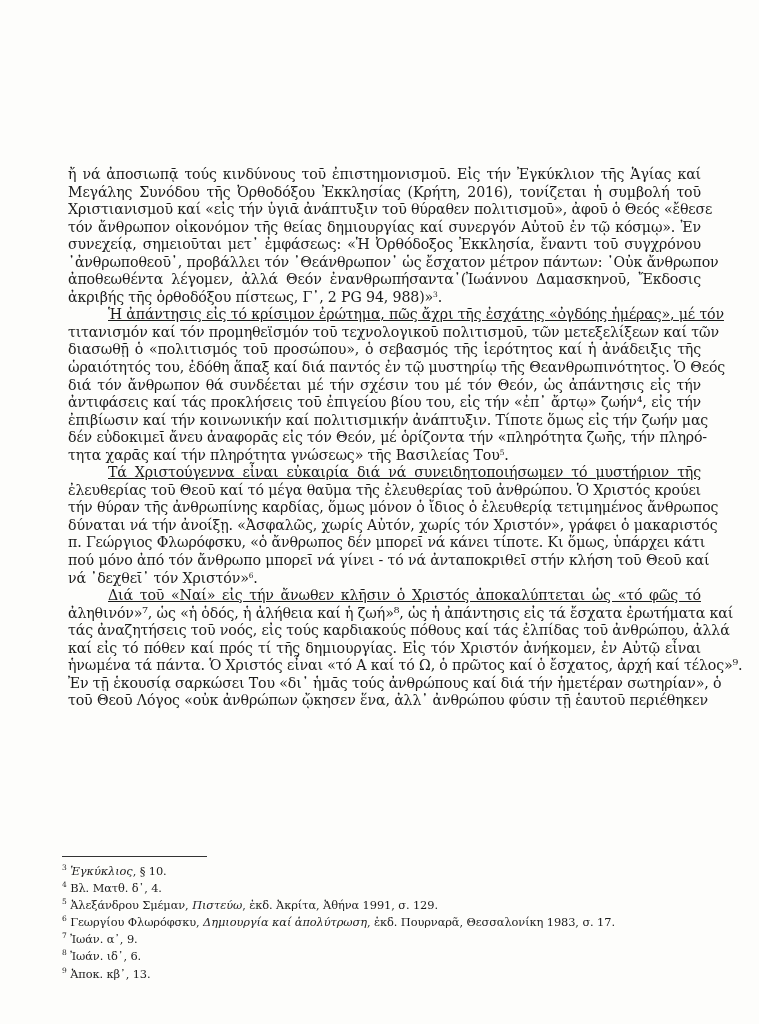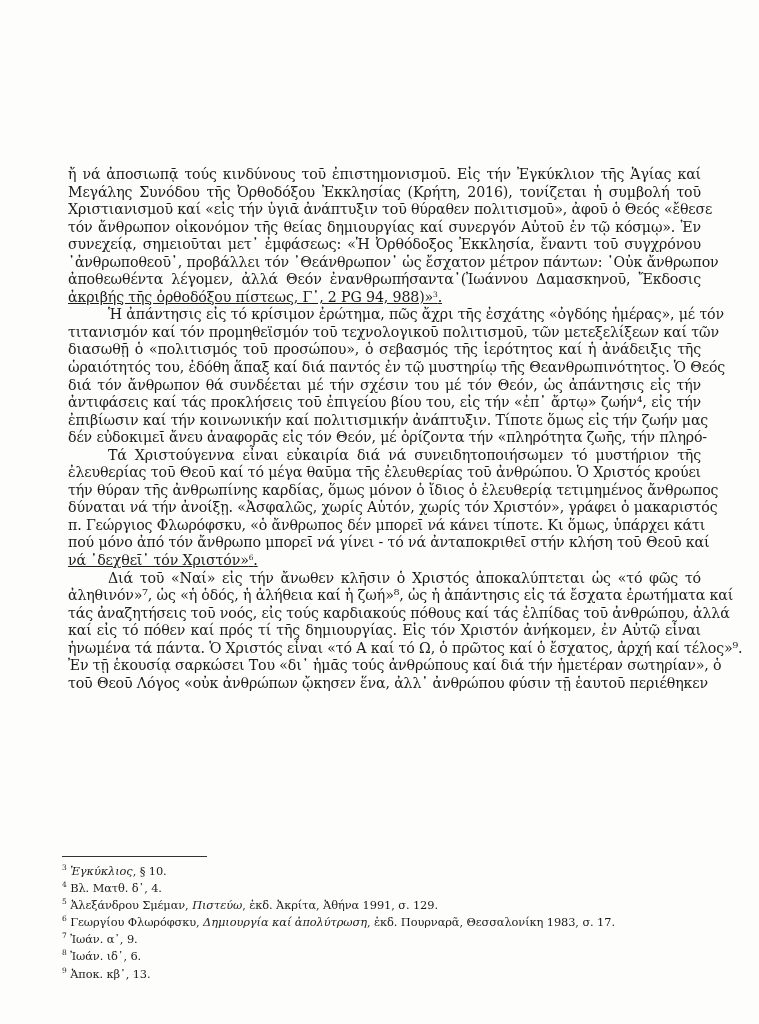--- a/index.html
+++ b/index.html
@@ -14,22 +14,22 @@
     .line {
       display: block;
       font-size: 14.2px;
       line-height: 17.55px;
       height: 17.55px;
       white-space: nowrap;
       text-align: justify;
       text-align-last: justify;
       letter-spacing: -0.15px;
     }
-    .line.last { text-align-last: left; text-decoration: underline; }
-    .line.indent { padding-left: 40px; }
+    .line.last { text-align-last: left; }
+    .line.indent { padding-left: 40px; text-decoration: underline; }
     .footnote-rule {
       position: absolute; left: 62px; top: 856px;
       width: 145px; height: 0; border-top: 1px solid #333;
     }
     .footnotes { position: absolute; left: 62px; top: 863px; width: 620px; }
     .fn {
       font-size: 11.4px; line-height: 17.1px; height: 17.1px;
       white-space: nowrap; letter-spacing: -0.1px;
     }
     .fn sup, .line sup { font-size: 7.5px; vertical-align: 5px; line-height: 0; }
@@ -51,20 +51,21 @@
     </div>
     <div>
       <span class="line indent">Ἡ ἀπάντησις εἰς τό κρίσιμον ἐρώτημα, πῶς ἄχρι τῆς ἐσχάτης «ὀγδόης ἡμέρας», μέ τόν</span>
       <span class="line">τιτανισμόν καί τόν προμηθεϊσμόν τοῦ τεχνολογικοῦ πολιτισμοῦ, τῶν μετεξελίξεων καί τῶν</span>
       <span class="line">διασωθῇ ὁ «πολιτισμός τοῦ προσώπου», ὁ σεβασμός τῆς ἱερότητος καί ἡ ἀνάδειξις τῆς</span>
       <span class="line">ὡραιότητός του, ἐδόθη ἅπαξ καί διά παντός ἐν τῷ μυστηρίῳ τῆς Θεανθρωπινότητος. Ὁ Θεός</span>
       <span class="line">διά τόν ἄνθρωπον θά συνδέεται μέ τήν σχέσιν του μέ τόν Θεόν, ὡς ἀπάντησις εἰς τήν</span>
       <span class="line">ἀντιφάσεις καί τάς προκλήσεις τοῦ ἐπιγείου βίου του, εἰς τήν «ἐπ᾿ ἄρτῳ» ζωήν⁴, εἰς τήν</span>
       <span class="line">ἐπιβίωσιν καί τήν κοινωνικήν καί πολιτισμικήν ἀνάπτυξιν. Τίποτε ὅμως εἰς τήν ζωήν μας</span>
       <span class="line">δέν εὐδοκιμεῖ ἄνευ ἀναφορᾶς εἰς τόν Θεόν, μέ ὁρίζοντα τήν «πληρότητα ζωῆς, τήν πληρό-</span>
+      <span class="line last">τητα χαρᾶς καί τήν πληρότητα γνώσεως» τῆς Βασιλείας Του<sup>5</sup>.</span>
     </div>
     <div>
       <span class="line indent">Τά Χριστούγεννα εἶναι εὐκαιρία διά νά συνειδητοποιήσωμεν τό μυστήριον τῆς</span>
       <span class="line">ἐλευθερίας τοῦ Θεοῦ καί τό μέγα θαῦμα τῆς ἐλευθερίας τοῦ ἀνθρώπου. Ὁ Χριστός κρούει</span>
       <span class="line">τήν θύραν τῆς ἀνθρωπίνης καρδίας, ὅμως μόνον ὁ ἴδιος ὁ ἐλευθερίᾳ τετιμημένος ἄνθρωπος</span>
       <span class="line">δύναται νά τήν ἀνοίξῃ. «Ἀσφαλῶς, χωρίς Αὐτόν, χωρίς τόν Χριστόν», γράφει ὁ μακαριστός</span>
       <span class="line">π. Γεώργιος Φλωρόφσκυ, «ὁ ἄνθρωπος δέν μπορεῖ νά κάνει τίποτε. Κι ὅμως, ὑπάρχει κάτι</span>
       <span class="line">πού μόνο ἀπό τόν ἄνθρωπο μπορεῖ νά γίνει - τό νά ἀνταποκριθεῖ στήν κλήση τοῦ Θεοῦ καί</span>
       <span class="line last">νά ᾿δεχθεῖ᾿ τόν Χριστόν»<sup>6</sup>.</span>
     </div>

